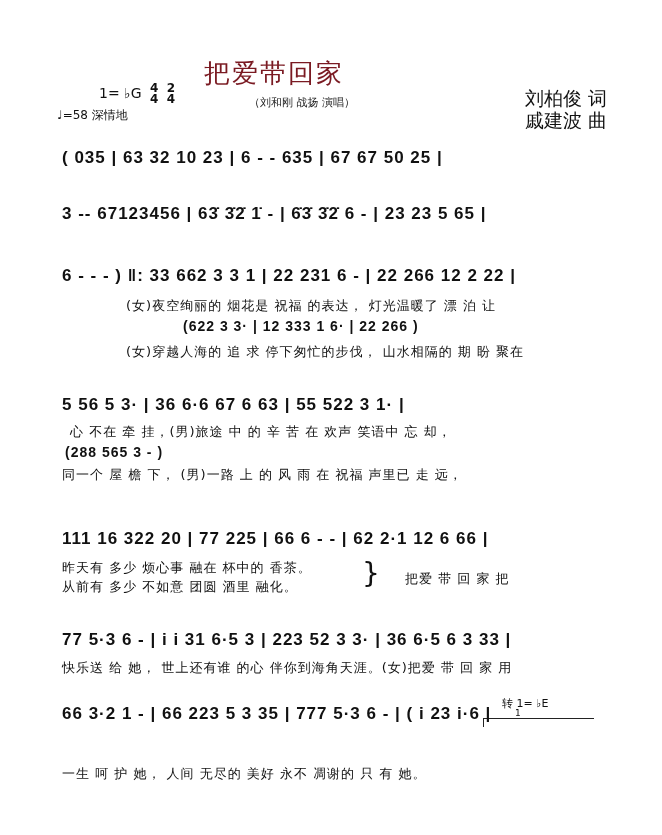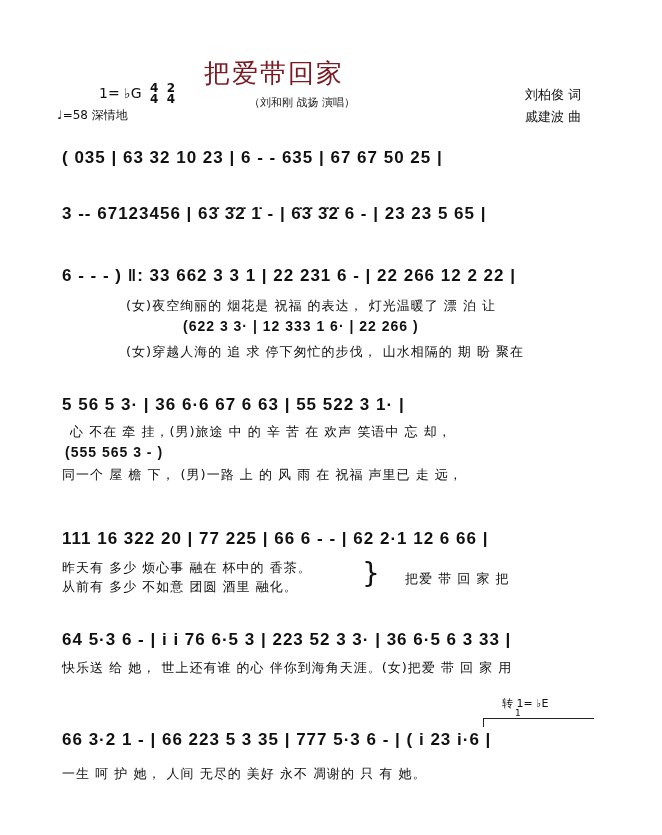--- a/index.html
+++ b/index.html
@@ -7,21 +7,21 @@
          font-family:"DejaVu Sans", sans-serif; color:#111; }
   .abs { position:absolute; white-space:nowrap; }
   .title { left:0; width:548px; top:56px; text-align:center; font-family:"DejaVu Serif", serif;
            font-size:26px; color:#7a1a22; letter-spacing:2px; }
   .singers { left:0; width:604px; top:95px; text-align:center; font-size:11px; color:#222; }
   .key { left:57px; top:83px; font-size:14px;margin-left:42px; }
   .frac { display:inline-block; vertical-align:middle; text-align:center; font-weight:bold;
           font-size:12px; line-height:11px; margin-left:4px; }
   .frac span { display:block; }
   .tempo { left:57px; top:107px; font-size:12px; }
-  .credit { left:525px; font-size:13px; }
+  .credit { left:525px; font-size:19px; }
   .line { position:absolute; left:62px; font-family:Liberation Sans, sans-serif;
           font-weight:bold; font-size:17px; letter-spacing:1px; }
   .lyric { position:absolute; font-size:13px; letter-spacing:1px; }
   .sub { position:absolute; font-family:"Liberation Sans", sans-serif; font-weight:bold; font-size:14px; letter-spacing:1px;text-align:right; }
   .modbox { position:absolute; left:483px; top:718px; width:110px; height:8px;
             border-top:1px solid #222; border-left:1px solid #222; }
 </style>
 </head>
 <body>
 
@@ -41,30 +41,30 @@
 
 <div class="line" style="top:204px">3 -- 67123456 | 63̇ 3̇2̇  1̇ - | 6̇3̇ 3̇2̇  6 - | 23  23  5  65 |</div>
 
 <div class="line" style="top:266px">6 - - - ) ‖: 33 662  3 3 1 | 22 231 6  - | 22 266  12 2 22 |</div>
 <div class="lyric" style="left:126px;top:297px">(女)夜空绚丽的 烟花是   祝福   的表达，     灯光温暖了 漂   泊 让</div>
 <div class="sub" style="left:183px;top:318px">(622  3 3·  | 12 333 1 6· | 22 266 )</div>
 <div class="lyric" style="left:126px;top:343px">(女)穿越人海的 追 求      停下匆忙的步伐，  山水相隔的 期   盼 聚在</div>
 
 <div class="line" style="top:395px">5    56    5 3·  | 36  6·6  67  6 63 | 55  522  3  1· |</div>
 <div class="lyric" style="left:70px;top:423px">心    不在    牵 挂，(男)旅途 中 的 辛   苦   在   欢声 笑语中 忘 却，</div>
-<div class="sub" style="left:65px;top:444px">(555  565  3  - )</div>
+<div class="sub" style="left:65px;top:444px">(288  565  3  - )</div>
 <div class="lyric" style="left:62px;top:466px">同一个 屋  檐  下，   (男)一路  上 的  风    雨    在   祝福  声里已 走 远，</div>
 
 <div class="line" style="top:529px">111  16  322  20 | 77  225 | 66 6  - - | 62  2·1  12 6 66 |</div>
 <div class="lyric" style="left:62px;top:559px">昨天有 多少  烦心事            融在  杯中的   香茶。</div>
 <div class="lyric" style="left:62px;top:578px">从前有 多少  不如意            团圆  酒里     融化。</div>
 <div class="abs" style="left:362px;top:560px;font-size:28px;line-height:28px">}</div>
 <div class="lyric" style="left:405px;top:570px">把爱 带  回  家          把</div>
 
-<div class="line" style="top:630px">64 5·3 6 - | i i 76 6·5 3 | 223  52  3 3·    | 36 6·5 6 3 33 |</div>
+<div class="line" style="top:630px">77 5·3 6 - | i i 31 6·5 3 | 223  52  3 3·    | 36 6·5 6 3 33 |</div>
 <div class="lyric" style="left:62px;top:659px">快乐送 给 她，   世上还有谁 的心 伴你到海角天涯。(女)把爱 带 回 家       用</div>
 
 <div class="abs" style="left:502px;top:696px;font-size:11px">转 1= ♭E</div>
 <div class="modbox"></div>
 <div class="abs" style="left:515px;top:708px;font-size:9px">1</div>
 
-<div class="line" style="top:730px">66  3·2 1 - | 66 223  5 3 35 | 777  5·3  6 - | ( i  23  i·6 |</div>
+<div class="line" style="top:704px">66  3·2 1 - | 66 223  5 3 35 | 777  5·3  6 - | ( i  23  i·6 |</div>
 <div class="lyric" style="left:62px;top:765px">一生  呵  护 她，    人间 无尽的 美好 永不   凋谢的 只 有  她。</div>
 
 </body></html>

